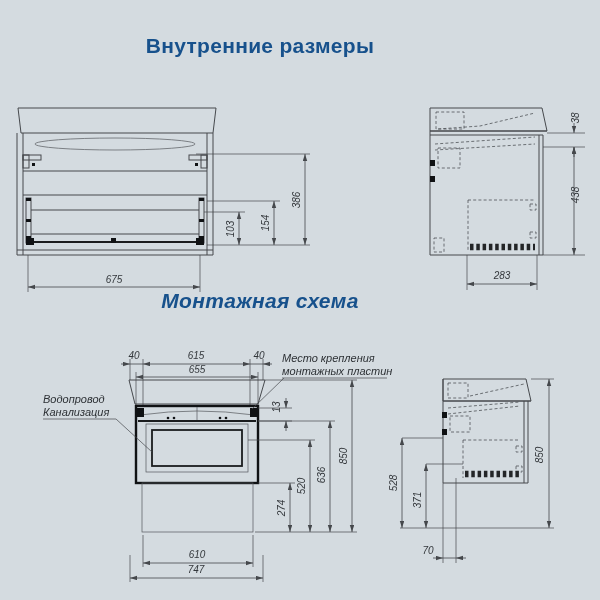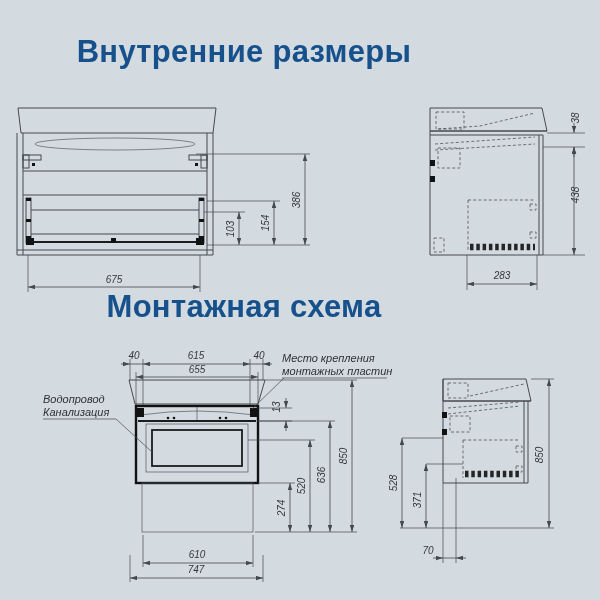--- a/index.html
+++ b/index.html
@@ -2,25 +2,25 @@
 <html><head>
 <meta charset="utf-8">
 <style>
   html,body{margin:0;padding:0;}
   body{
     width:600px;height:600px;position:relative;overflow:hidden;
     background:#d4dbe0;
     font-family:"Liberation Sans",sans-serif;
   }
   .title{
-    position:absolute;left:0;width:488px;text-align:center;
-    color:#17518c;font-weight:700;font-size:31px;letter-spacing:.3px;
+    position:absolute;left:16px;width:488px;text-align:center;
+    color:#17518c;font-weight:700;font-size:21px;letter-spacing:.3px;
   }
   #title-internal{top:34px;}
-  #title-mounting{top:289px;}
+  #title-mounting{top:289px;font-style:italic;}
   svg{position:absolute;overflow:visible;}
   
   .ln  {stroke:#46494d;stroke-width:1;fill:none;}
   .thin{stroke:#54585c;stroke-width:.7;fill:none;}
   .thk {stroke:#101214;stroke-width:2.4;fill:none;}
   .md  {stroke:#1a1c1e;stroke-width:1.8;fill:none;}
   .dash{stroke:#46494d;stroke-width:.75;fill:none;stroke-dasharray:3 2.2;}
   .serr{stroke:#232527;stroke-width:6.5;fill:none;stroke-dasharray:3.5 2.8;}
   .ext {stroke:#45484c;stroke-width:.7;fill:none;}
   .dim {stroke:#45484c;stroke-width:.8;fill:none;}

